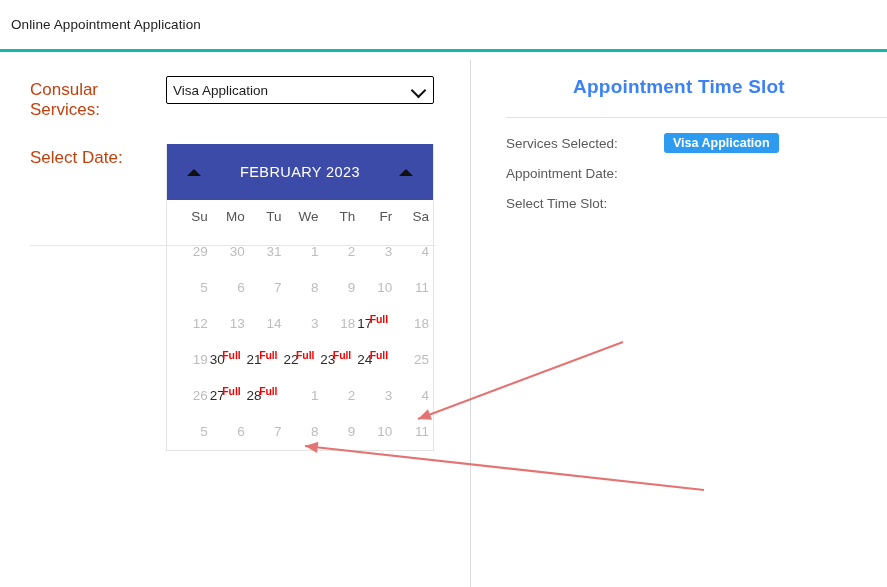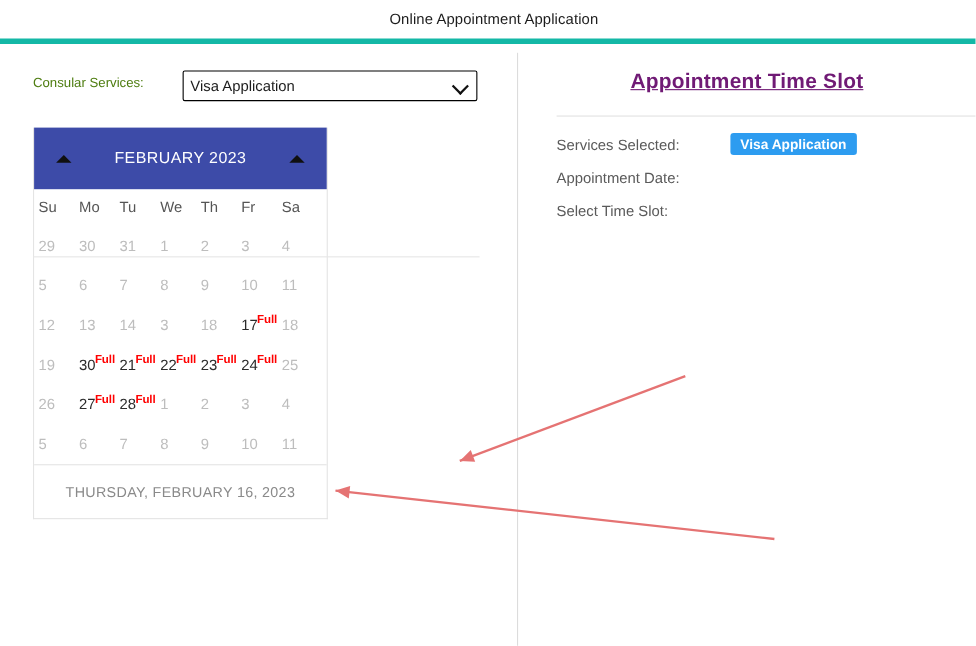--- a/index.html
+++ b/index.html
@@ -11,27 +11,26 @@
     width: 887px;
     height: 587px;
     overflow: hidden;
     font-family: "Liberation Sans", sans-serif;
     color: #212529;
     position: relative;
   }
 
   
   .app-header {
-    height: 40px;
-    box-sizing: border-box;
-    border-bottom: 5px solid #14b8a6;
+    height: 52px;
+    box-sizing: border-box;
+    border-bottom: 3px solid #14b8a6;
     display: flex;
     align-items: center;
     padding-left: 11px;
-    justify-content: center;
   }
   .app-header .title {
     font-size: 13.5px;
     color: #1c1c1c;
     letter-spacing: .1px;
   }
 
   
   .page {
     display: flex;
@@ -55,22 +54,22 @@
 
   
   .field-row {
     display: flex;
     padding-top: 24px;
     padding-left: 30px;
   }
   .field-label {
     width: 136px;
     flex: none;
-    font-size: 12px;
-    color: #4d7c0f;
+    font-size: 17px;
+    color: #c2410c;
     padding-top: 4px;
   }
   .field-control { width: 268px; }
 
   select.service-select {
     width: 268px;
     height: 28px;
     box-sizing: border-box;
     font-family: "Liberation Sans", sans-serif;
     font-size: 13.5px;
@@ -152,21 +151,21 @@
 
   .cal-grid { padding: 0 4px; }
   .cal-row {
     display: flex;
     height: 36px;
     align-items: center;
   }
   .cal-row.dow { height: 34px; }
   .cal-cell {
     flex: 1 1 0;
-    text-align: left;
+    text-align: right;
     font-size: 13.5px;
     color: #9a9a9a;
     position: relative;
     height: 36px;
     line-height: 36px;
   }
   .cal-cell.dow-name { color: #555; font-size: 13.5px; }
   .cal-cell.active { color: #2b2b2b; cursor: pointer; }
   .cal-cell.muted { color: #bdbdbd; }
   .cal-cell .full-badge {
@@ -191,24 +190,23 @@
     font-size: 13px;
     color: #8a8a8a;
     letter-spacing: .3px;
   }
 
   
   .panel-title {
     text-align: center;
     font-size: 19px;
     font-weight: bold;
-    color: #701a75;
+    color: #3b82f6;
     padding-top: 24px;
     letter-spacing: .2px;
-    text-decoration: underline;
   }
   .hr-right {
     position: absolute;
     left: 35px;
     top: 65px;
     right: 0;
     height: 1px;
     background: #e2e2e2;
   }
   .summary {
@@ -261,20 +259,21 @@
             <option>Visa Application</option>
           </select>
           <span class="select-chevron"></span>
         </div>
       </div>
     </div>
 
     <div class="hr-left"></div>
 
     <div class="date-row">
+      <div class="field-label">Select Date:</div>
 
       <div class="cal">
         <div class="cal-head">
           <span class="cal-arrow"></span>
           <span class="cal-title">FEBRUARY 2023</span>
           <span class="cal-arrow"></span>
         </div>
 
         <div class="cal-grid">
           <div class="cal-row dow">
@@ -337,21 +336,20 @@
                 <div class="cal-cell muted"><span class="daynum">6</span></div>
                 <div class="cal-cell muted"><span class="daynum">7</span></div>
                 <div class="cal-cell muted"><span class="daynum">8</span></div>
                 <div class="cal-cell muted"><span class="daynum">9</span></div>
                 <div class="cal-cell muted"><span class="daynum">10</span></div>
                 <div class="cal-cell muted"><span class="daynum">11</span></div>
               </div>
             </div>
         </div>
 
-        <div class="cal-foot">THURSDAY, FEBRUARY 16, 2023</div>
       </div>
     </div>
   </div>
 
   <div class="col-divider"></div>
 
   <div class="col-right">
     <div class="panel-title">Appointment Time Slot</div>
     <div class="hr-right"></div>
     <div class="summary" id="summary-rows">

